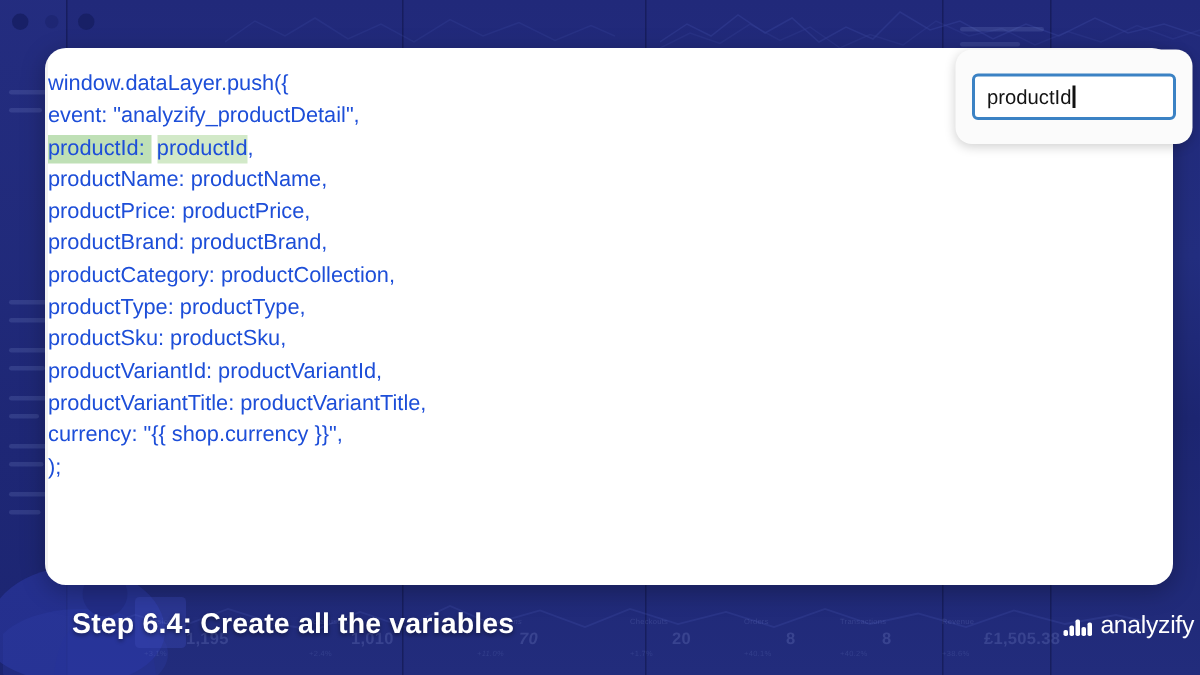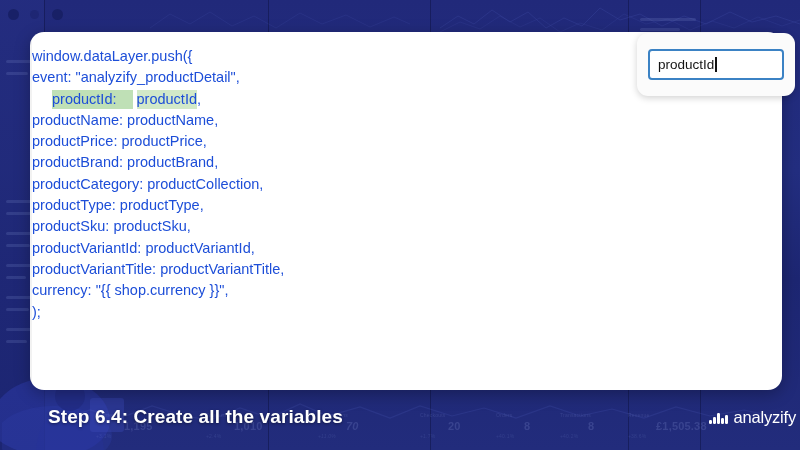--- a/index.html
+++ b/index.html
@@ -103,22 +103,21 @@
     top: 14px;
     font-size: 14.5px;
     line-height: 21.3px;
     color: #1d4ed8;
     white-space: pre;
     font-family: "Liberation Sans", sans-serif;
   }
   .code-line { height: 21.3px; }
   .hl {
     background: #bfe0b6;
-    padding: 1px 16px 2px 0;
-    margin-left: 20px;
+    padding: 1px 4px 2px 0;
   }
   .hl-dim { background: #d2e9c8; padding: 1px 0 2px 0; }
 
   
   .card-left-edge {
     position: absolute;
     left: 0; top: 0; bottom: 0;
     width: 2px;
     background: rgba(0,0,0,.05);
   }

